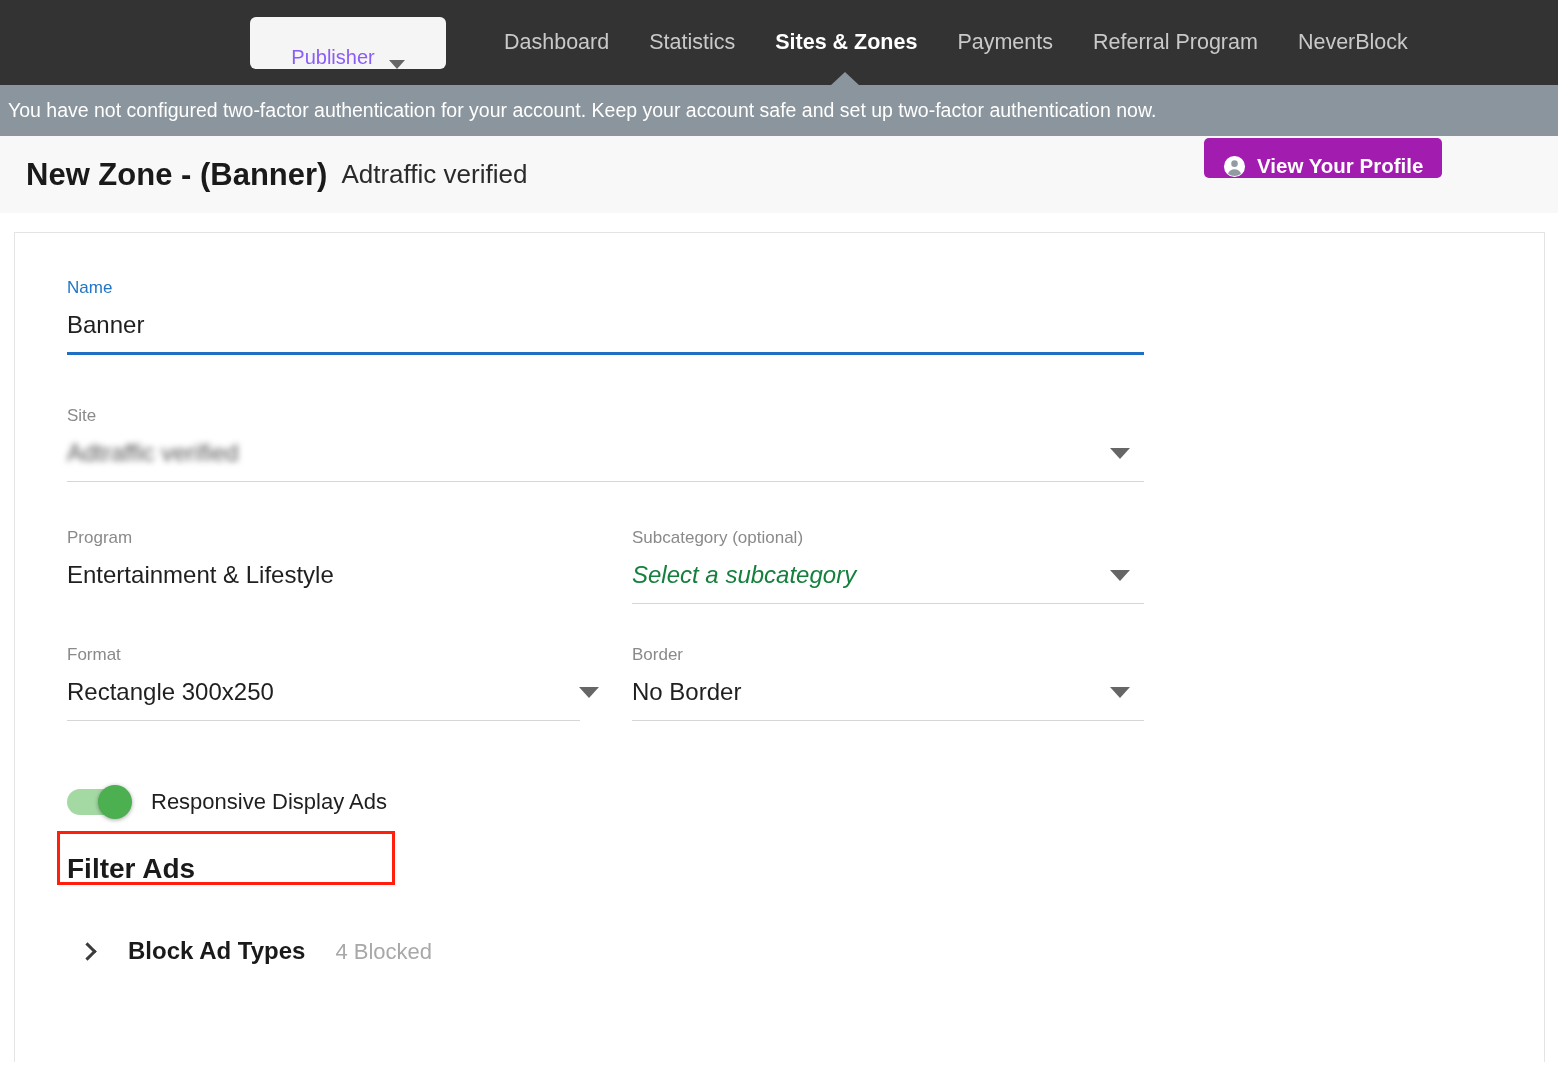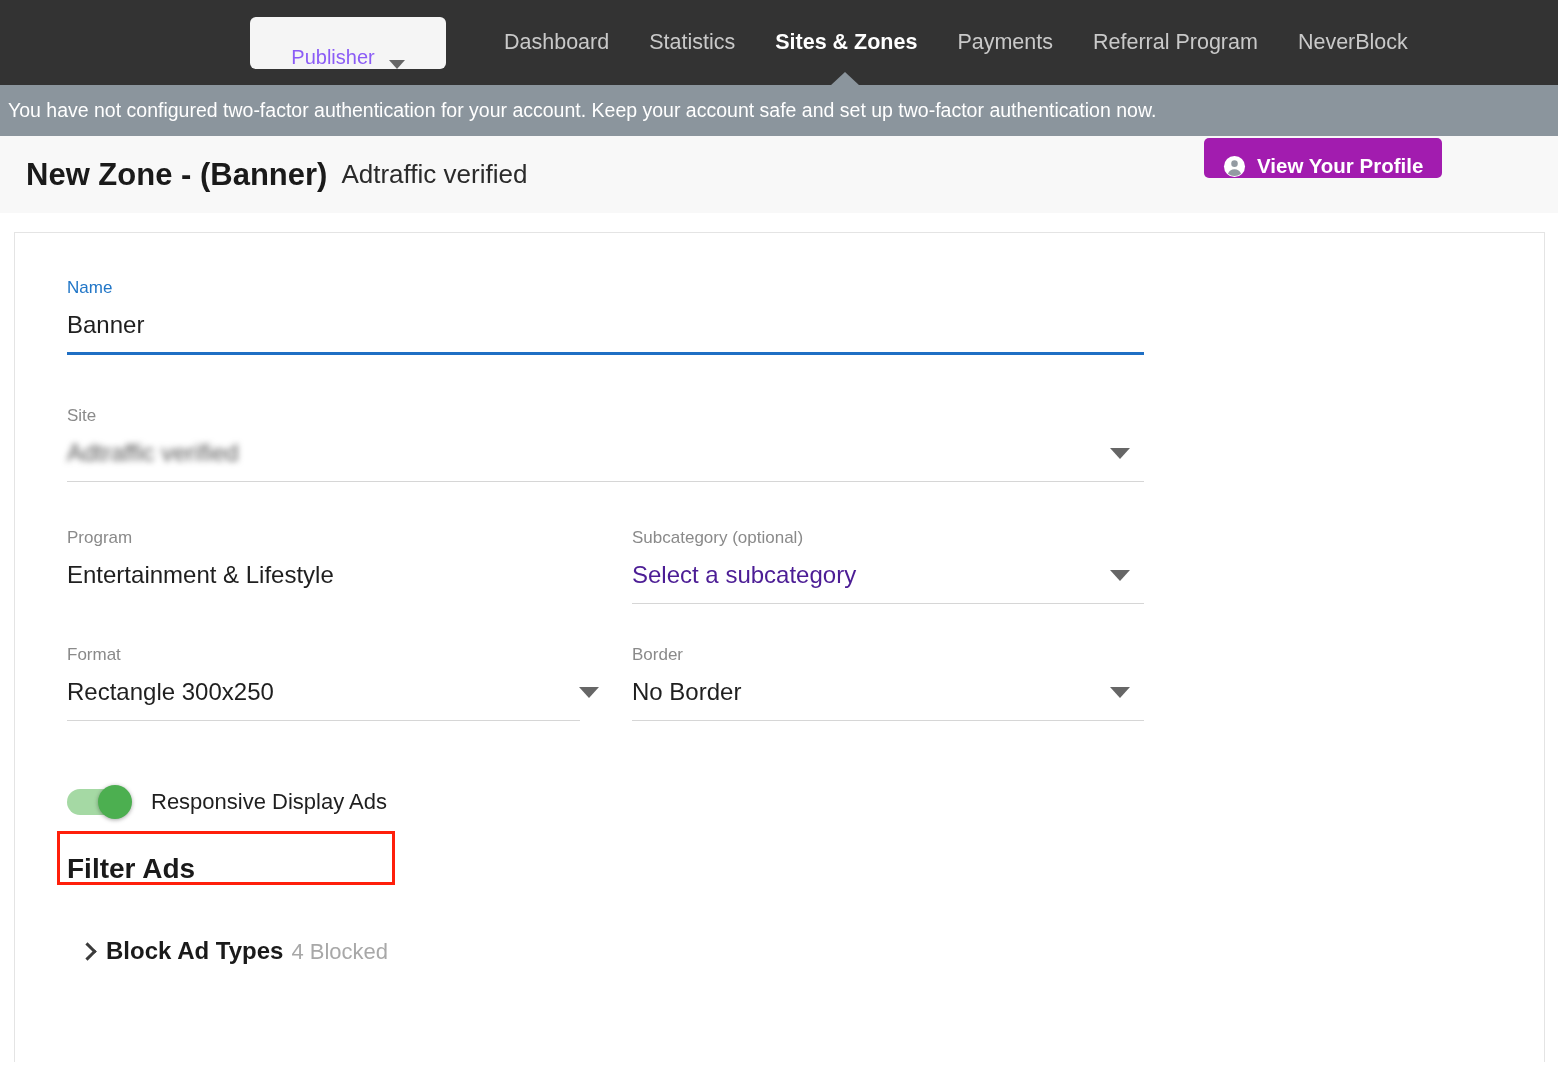--- a/index.html
+++ b/index.html
@@ -164,21 +164,21 @@
     margin-bottom: 17px;
   }
   .field-label.focused { color: #2176c7; }
 
   .field-value {
     font-size: 24px;
     color: #1f1f1f;
     line-height: 1;
     white-space: nowrap;
   }
-  .field-value.placeholder { color: #4c1d95; }
+  .field-value.placeholder { color: #15803d; font-style: italic; }
 
   .field-underline {
     height: 1px;
     background: #d6d6d6;
     margin-top: 16px;
   }
   .field-underline.focused {
     height: 3px;
     background: #1f6fc4;
     margin-top: 15px;
@@ -262,21 +262,21 @@
   
   .filter-title {
     margin-top: 28px;
     font-size: 28px;
     font-weight: bold;
     color: #1a1a1a;
   }
   .filter-item {
     display: flex;
     align-items: baseline;
-    gap: 8px;
+    gap: 30px;
     margin-top: 52px;
     cursor: pointer;
   }
   .chevron-right {
     width: 13px; height: 13px;
     border-top: 3px solid #3b3b3b;
     border-right: 3px solid #3b3b3b;
     transform: rotate(45deg);
     align-self: center;
     margin-left: 14px;

